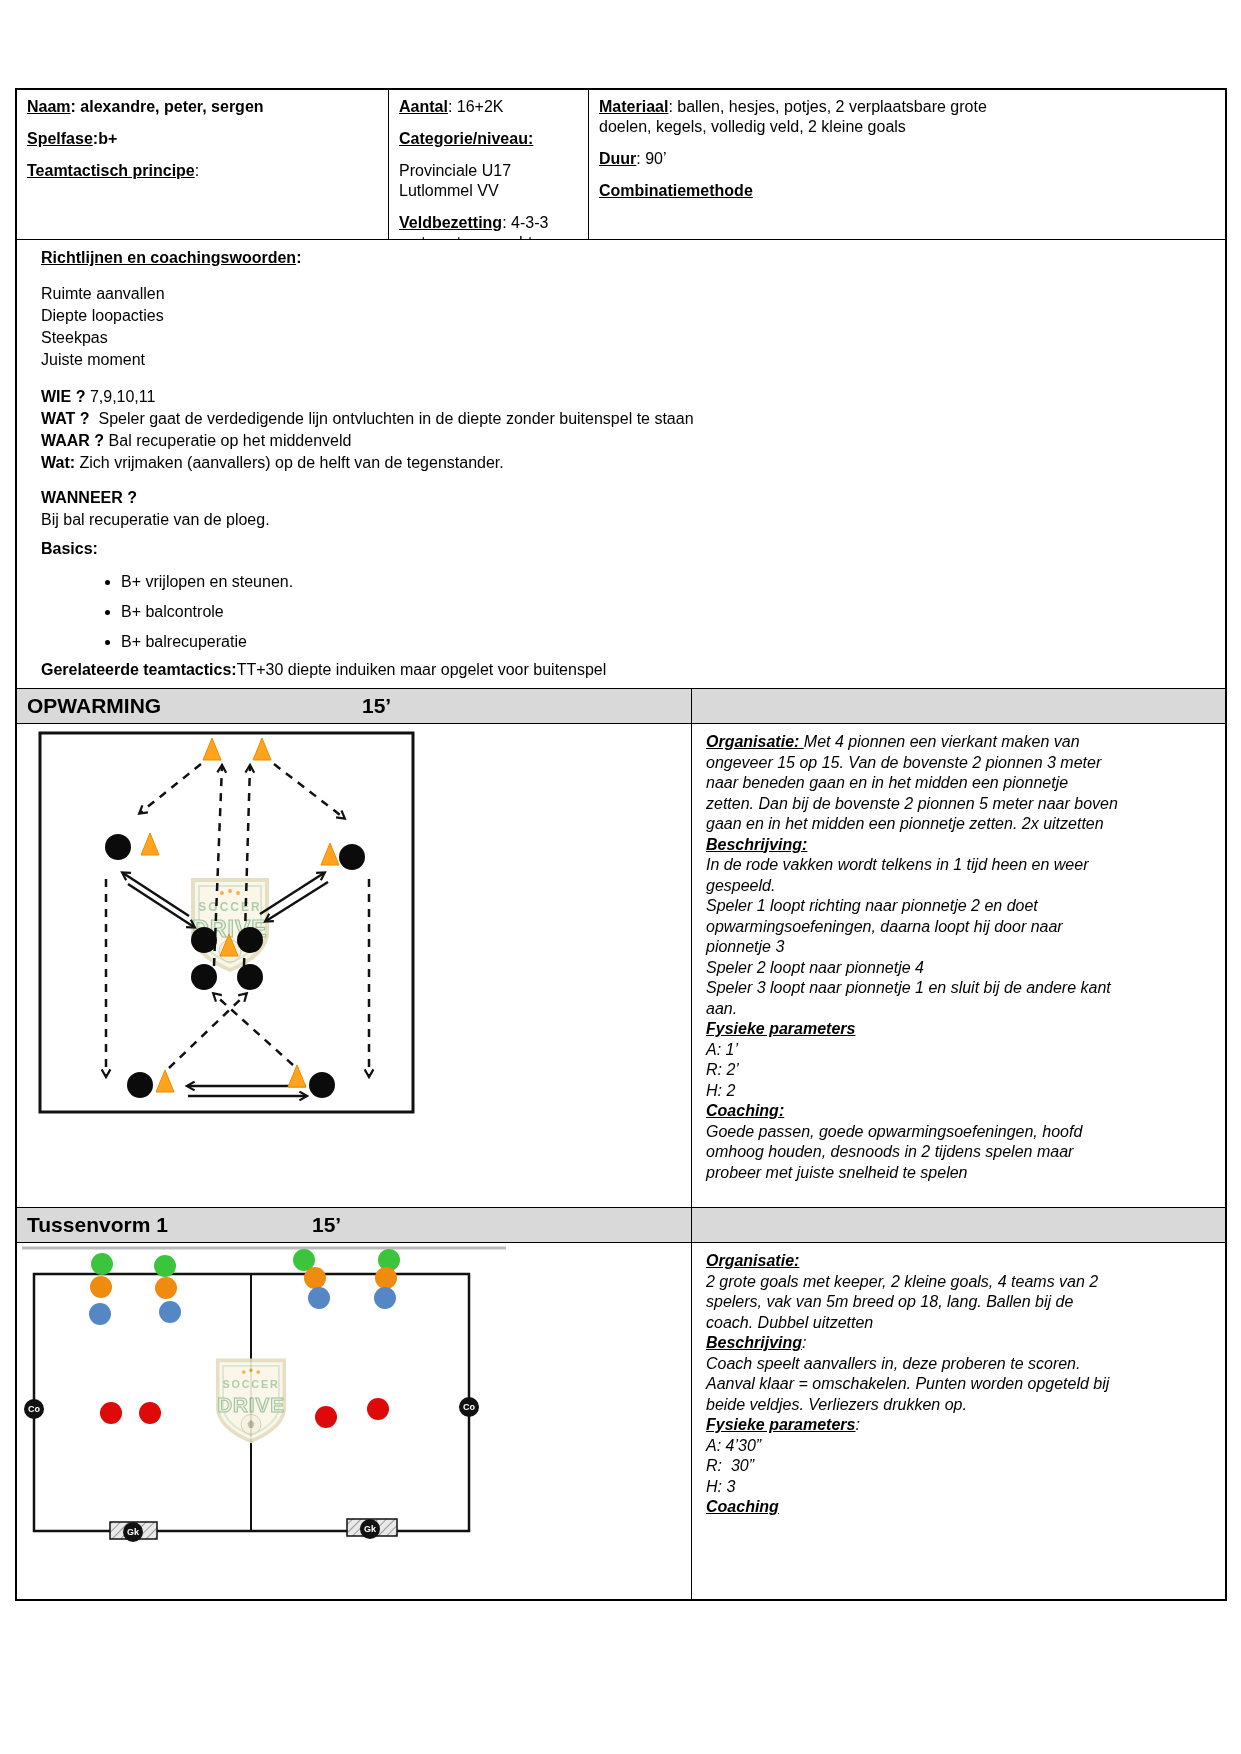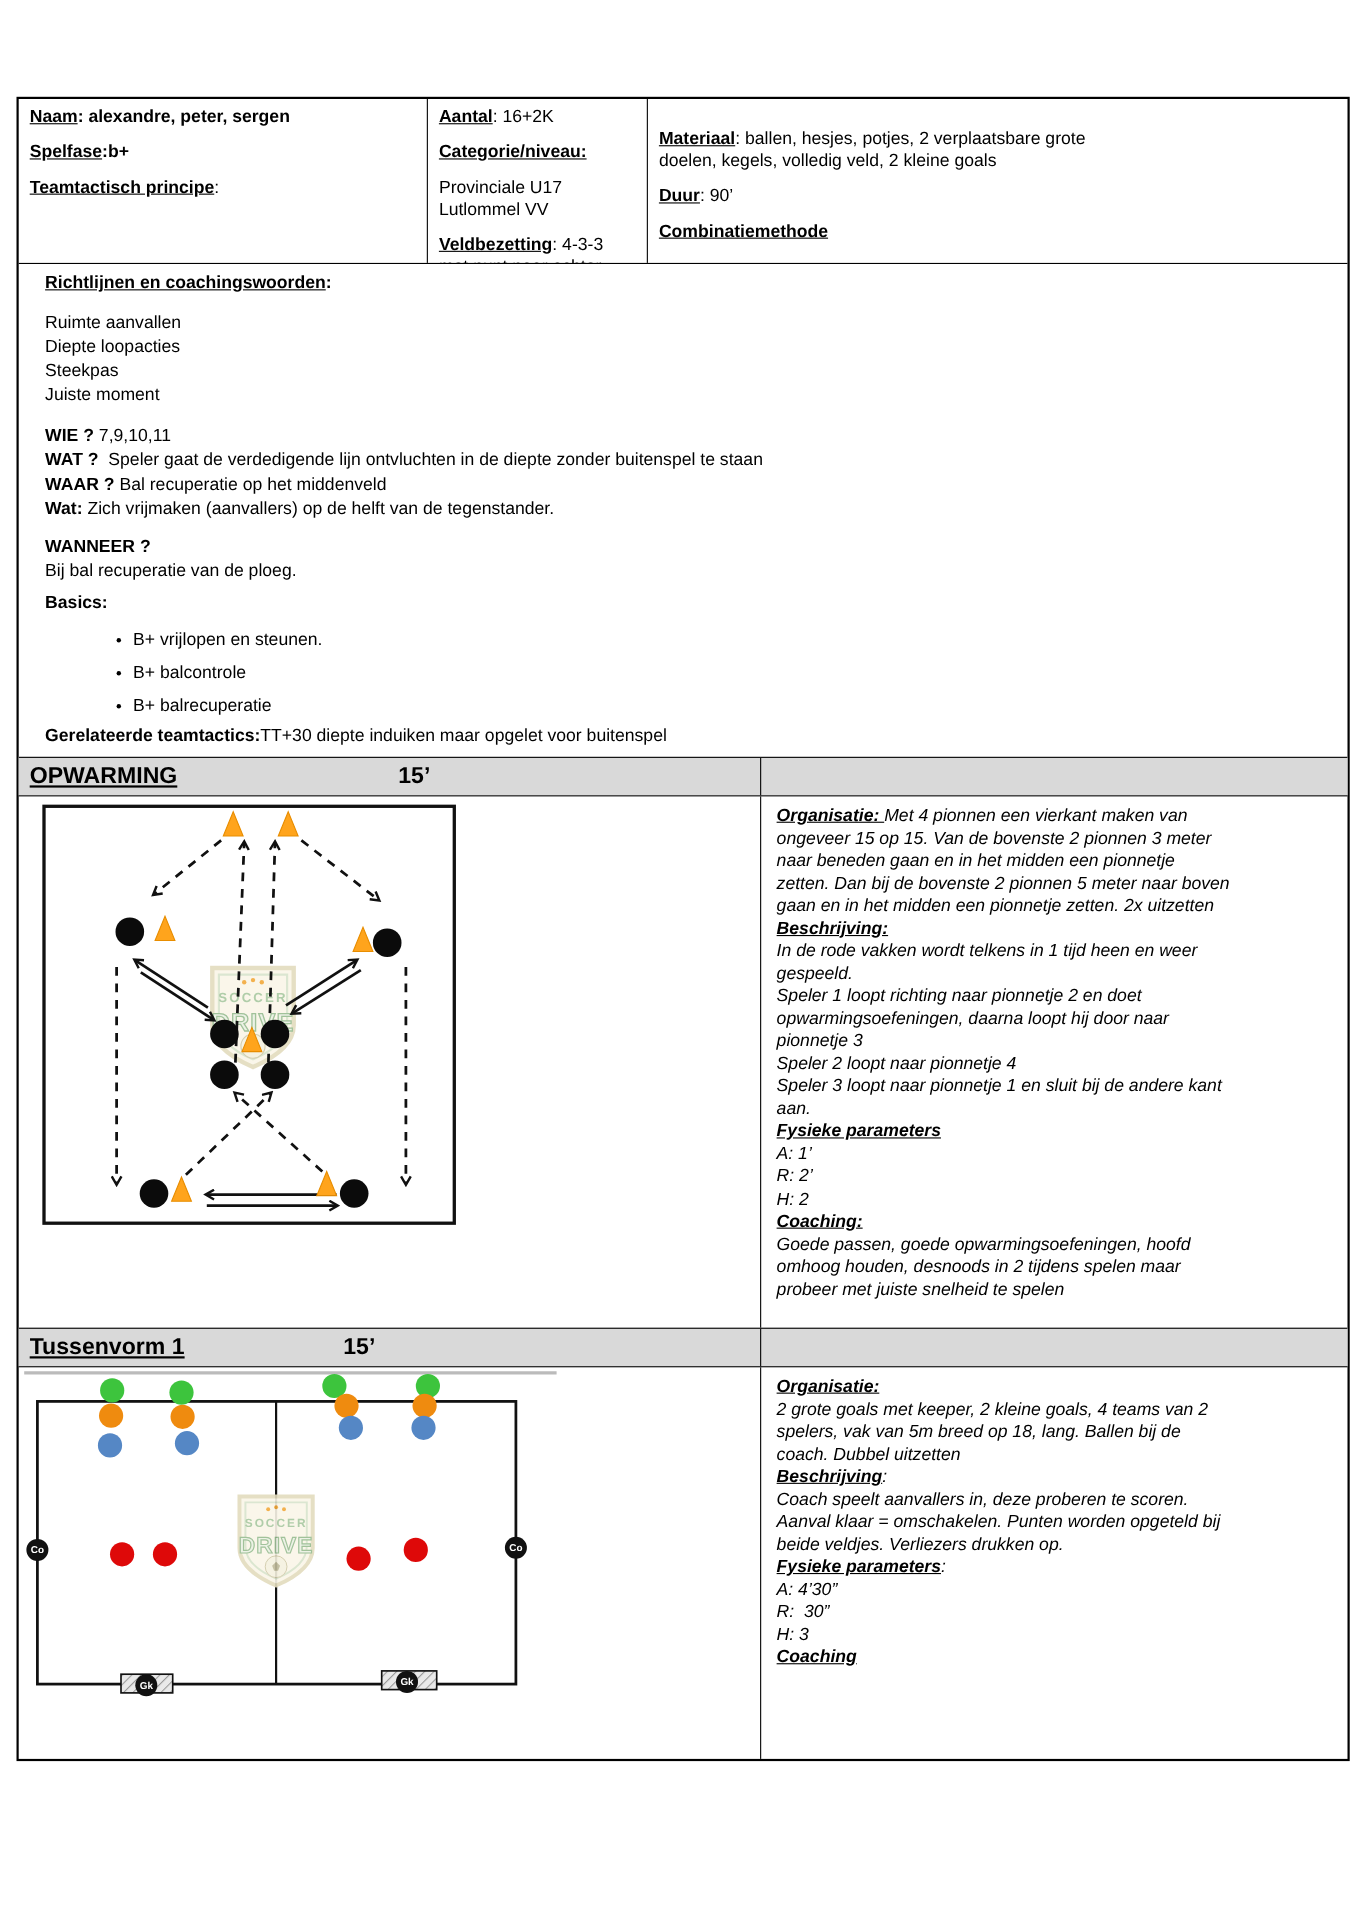--- a/index.html
+++ b/index.html
@@ -25,21 +25,21 @@
   .qa div { line-height:22px; }
   .qa { margin-bottom:13px; }
   .wanneer { margin-bottom:9px; }
   .wanneer div { line-height:22px; }
   .basics-label { margin-bottom:13px; }
   ul.basics { margin:0 0 3px 0; padding-left:80px; }
   ul.basics li { margin-bottom:9px; line-height:21px; }
 
   
   .band { border-top:1px solid #000; height:34px; background:#d9d9d9; display:grid; grid-template-columns:675px 1fr; }
-  .band .bleft { position:relative; border-right:1px solid #000; display:flex; align-items:center;text-decoration:underline; }
+  .band .bleft { position:relative; border-right:1px solid #000; display:flex; align-items:center; }
   .band .btitle { font-size:21px; font-weight:bold; padding-left:10px; }
   .band .btime { font-size:21px; font-weight:bold; position:absolute; }
   .t1 .btime { left:345px; }
   .t2 .btime { left:295px; }
 
   
   .xrow { border-top:1px solid #000; display:grid; grid-template-columns:675px 1fr; }
   .xrow .dcell { border-right:1px solid #000; position:relative; overflow:hidden; }
   .xrow .tcell { padding:8px 0 16px 14px; overflow:hidden;font-style:italic; }
   .x1 { height:483px; }
@@ -67,21 +67,21 @@
       <div class="cell">
         <p><span class="bu">Aantal</span><span>: 16+2K</span></p>
         <p><span class="bu">Categorie/niveau:</span></p>
         <p>
             <span class="blk" style="display:block">Provinciale U17</span>
             <span style="display:block">Lutlommel VV</span>
           </p>
         <p style="max-width:172px;"><span class="bu">Veldbezetting</span><span>: 4-3-3 met punt naar achter</span></p>
       </div>
       <div class="cell">
-        <p style="max-width:434px;margin-top:20px;"><span class="bu">Materiaal</span><span>: ballen, hesjes, potjes, 2 verplaatsbare grote doelen, kegels, volledig veld, 2 kleine goals</span></p>
+        <p style="max-width:434px;"><span class="bu">Materiaal</span><span>: ballen, hesjes, potjes, 2 verplaatsbare grote doelen, kegels, volledig veld, 2 kleine goals</span></p>
         <p><span class="bu">Duur</span><span>: 90’</span></p>
         <p><span class="bu">Combinatiemethode</span></p>
       </div>
     </div>
 
     <div class="r2">
       <div class="title"><span class="bu">Richtlijnen en coachingswoorden</span><span class="b">:</span></div>
       <div class="kw">
         <div>Ruimte aanvallen</div>
         <div>Diepte loopacties</div>

